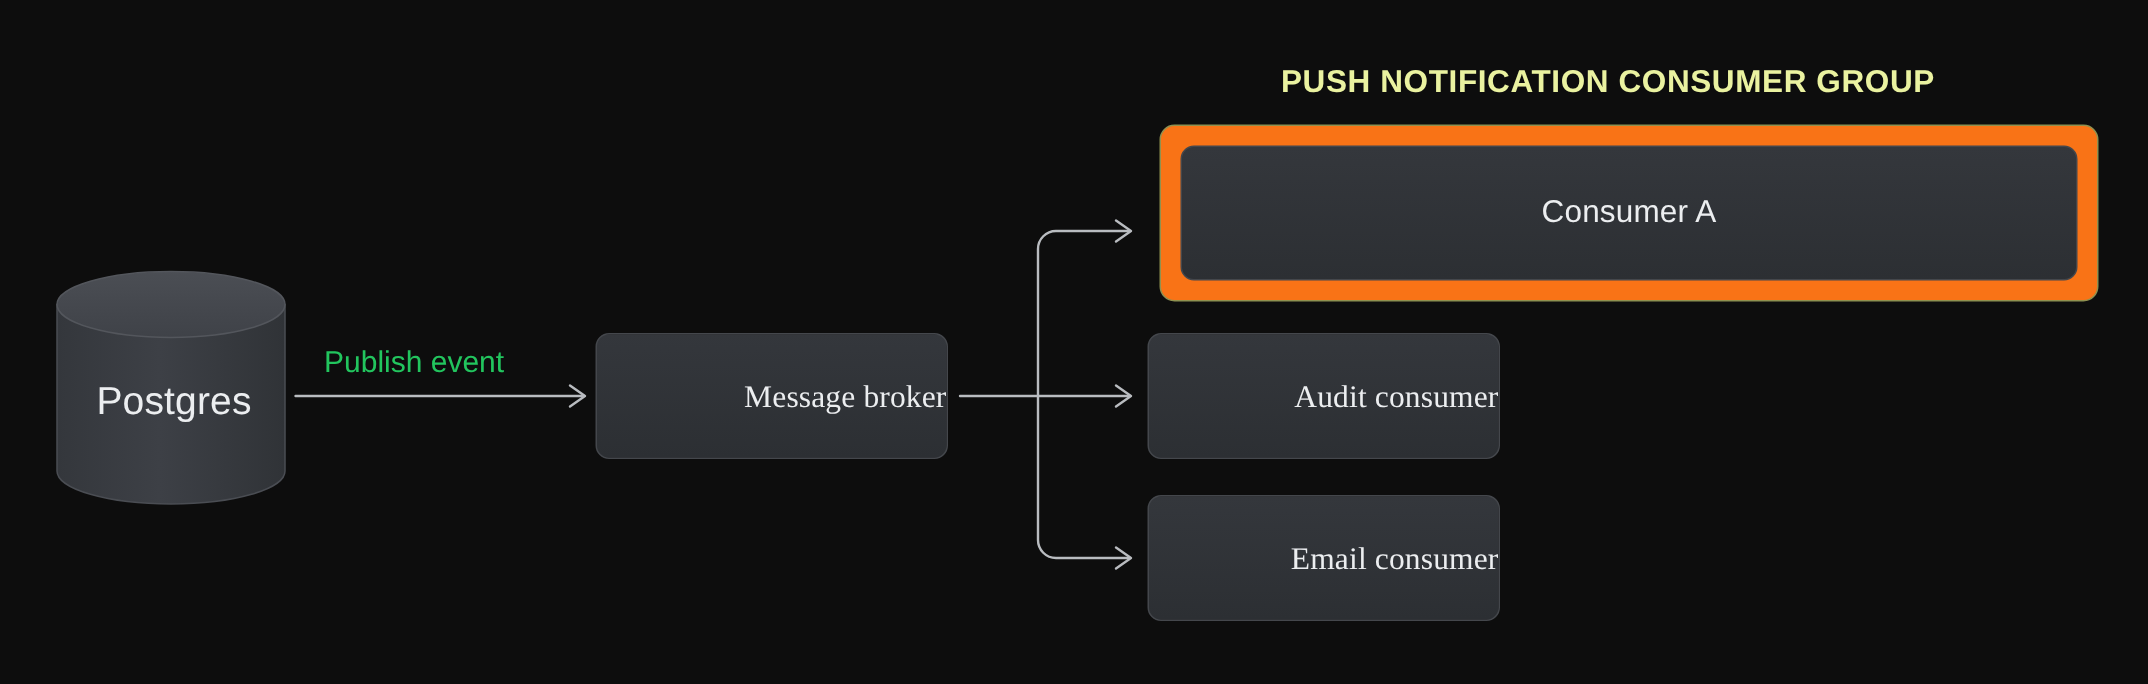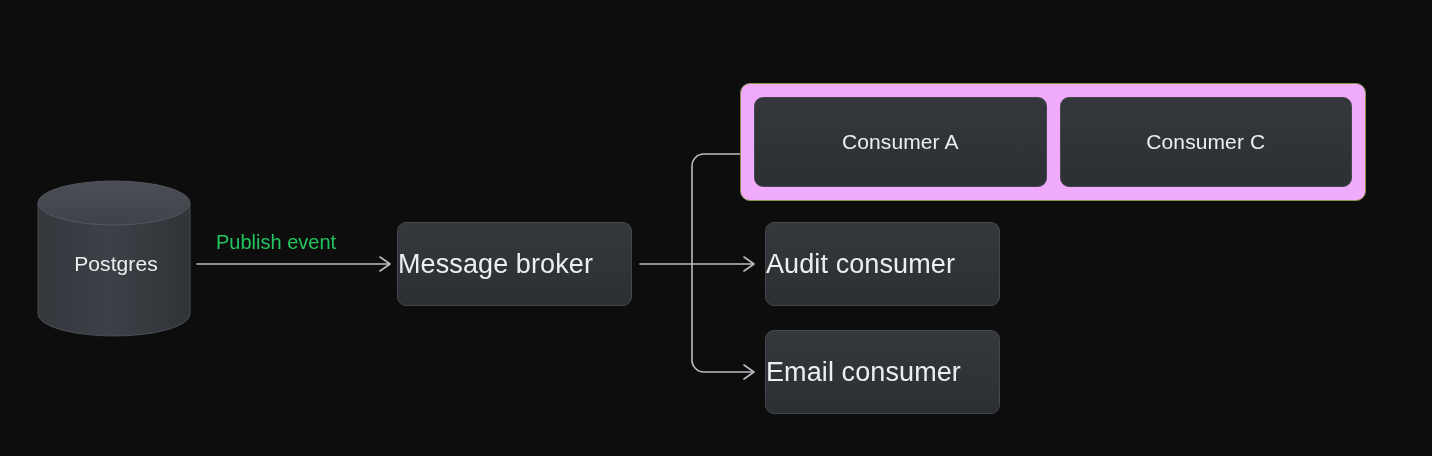--- a/index.html
+++ b/index.html
@@ -21,21 +21,21 @@
     width:1432px; height:456px;
     pointer-events:none;
   }
 
   
   .db-label {
     position:absolute;
     left:38px; top:252px;
     width:156px;
     text-align:center;
-    font-size:21px;
+    font-size:26px;
     color:#eceef0;
     letter-spacing:.1px;
   }
 
   
   .edge-label {
     position:absolute;
     font-size:20px;
     color:#22c55e;
     white-space:nowrap;
@@ -43,47 +43,48 @@
   .edge-label.publish { left:216px; top:231px; }
 
   
   .node {
     position:absolute;
     background:linear-gradient(180deg,#34373c 0%,#2c2f33 100%);
     border:1px solid #44474c;
     border-radius:9px;
     display:flex;
     align-items:center;
-    justify-content:flex-start;
+    justify-content:flex-end;
     color:#eceef0;
-    font-size:27px;
+    font-size:21px;
     letter-spacing:.1px;
+    font-family:Liberation Serif, serif;
   }
 
   #node-broker { left:397px; top:222px; width:235px; height:84px; }
   #node-audit  { left:765px; top:222px; width:235px; height:84px; }
   #node-email  { left:765px; top:330px; width:235px; height:84px; }
 
   
   #group-title {
     position:absolute;
     left:854px; top:43px;
     font-size:21px;
     font-weight:bold;
     color:#eaf2a0;
     letter-spacing:.4px;
     white-space:nowrap;
   }
   #group-box {
     position:absolute;
-    left:740px; top:83px;
+    left:773px; top:83px;
     width:626px; height:118px;
     border:1.5px solid #8f9150;
     border-radius:10px;
-    background:#f0abfc;
+    background:#f97316;
   }
   #group-inner {
     position:absolute;
     left:0; top:0;
     width:100%; height:100%;
     display:flex;
     align-items:center;
     gap:13px;
     padding:13px;
   }
@@ -153,28 +154,26 @@
   </svg>
 
   <div class="db-label">Postgres</div>
 
   <div class="edge-label publish">Publish event</div>
 
   <div class="node" id="node-broker">
     <span>Message broker</span>
   </div>
 
+  <div id="group-title">PUSH NOTIFICATION CONSUMER GROUP</div>
 
   <div id="group-box">
     <div id="group-inner">
       <div class="consumer">
         <span>Consumer A</span>
-      </div>
-      <div class="consumer">
-        <span>Consumer C</span>
       </div>
     </div>
   </div>
 
   <div class="node" id="node-audit">
     <span>Audit consumer</span>
   </div>
 
   <div class="node" id="node-email">
     <span>Email consumer</span>

